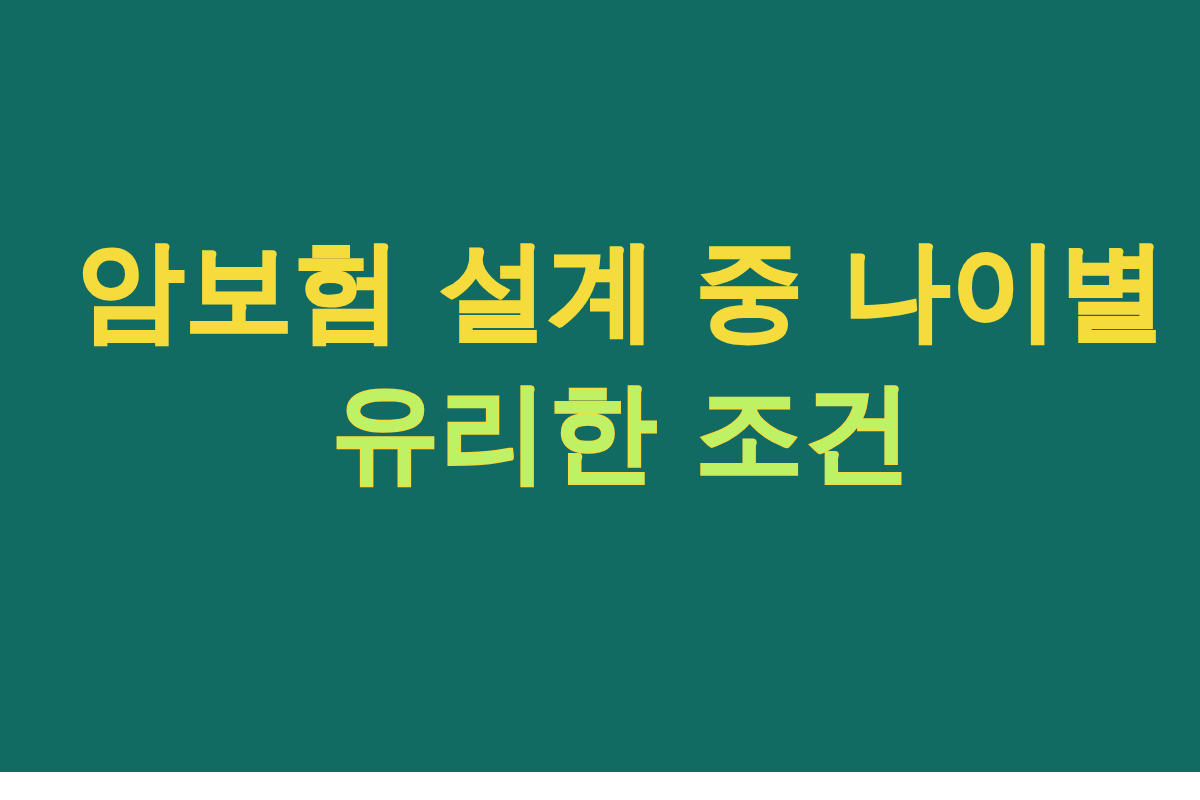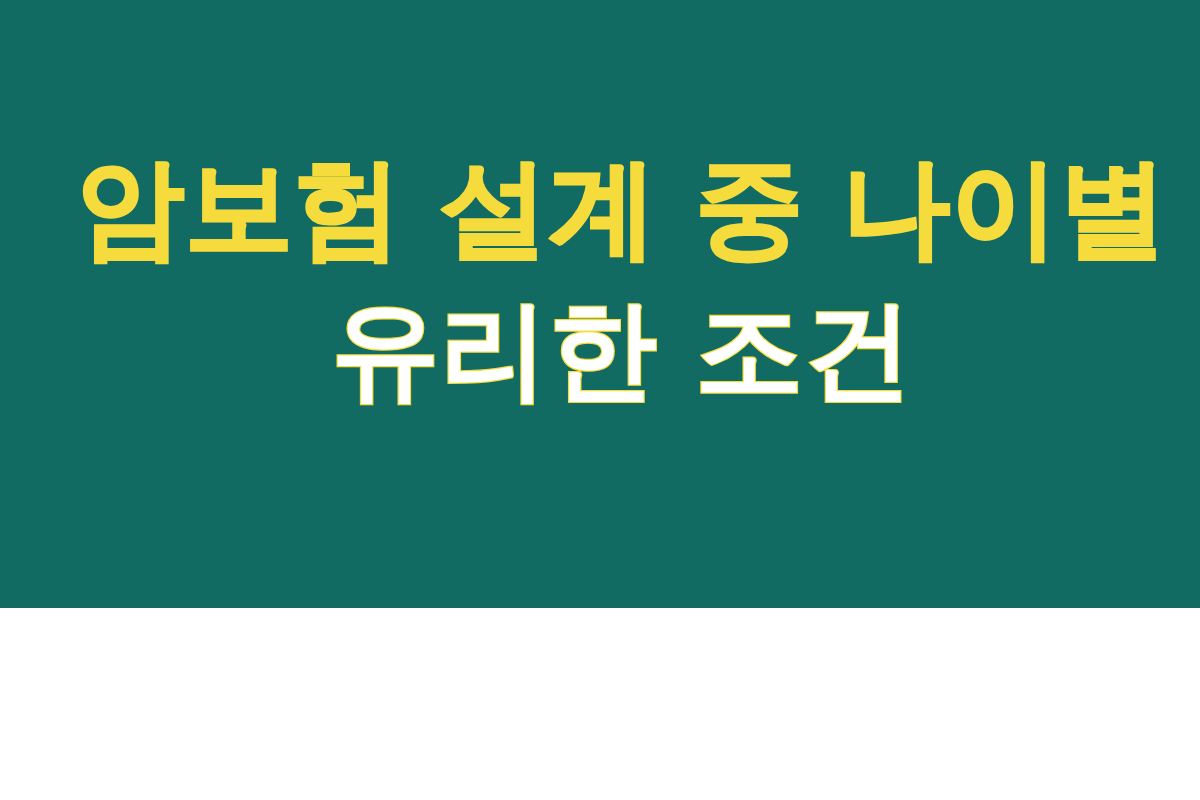--- a/index.html
+++ b/index.html
@@ -11,21 +11,21 @@
     overflow: hidden;
   }
 
   body {
     font-family: "DejaVu Sans", "Liberation Sans", sans-serif;
   }
 
   #banner {
     position: relative;
     width: 1200px;
-    height: 608px;
+    height: 772px;
     background-color: #116B63;
     display: flex;
     flex-direction: column;
     align-items: center;
     justify-content: center;
     box-sizing: border-box;
     padding-left: 44px;
   }
 
   #headline {
@@ -57,17 +57,17 @@
 </style>
 </head>
 <body>
 
 <div id="banner" style="background-color: rgb(17, 107, 99);">
 
   <div id="headline">
 
     <span class="headline-line" style="color: rgb(245, 220, 60); -webkit-text-stroke-color: rgb(245, 220, 60);">암보험 설계 중 나이별</span>
 
-    <span class="headline-line" style="color: #ffffff; -webkit-text-stroke-color: rgb(245, 220, 60);">유리한 조건</span>
+    <span class="headline-line" style="color: #bef264; -webkit-text-stroke-color: rgb(245, 220, 60);">유리한 조건</span>
 
   </div>
 
 </div>
 
 </body></html>

